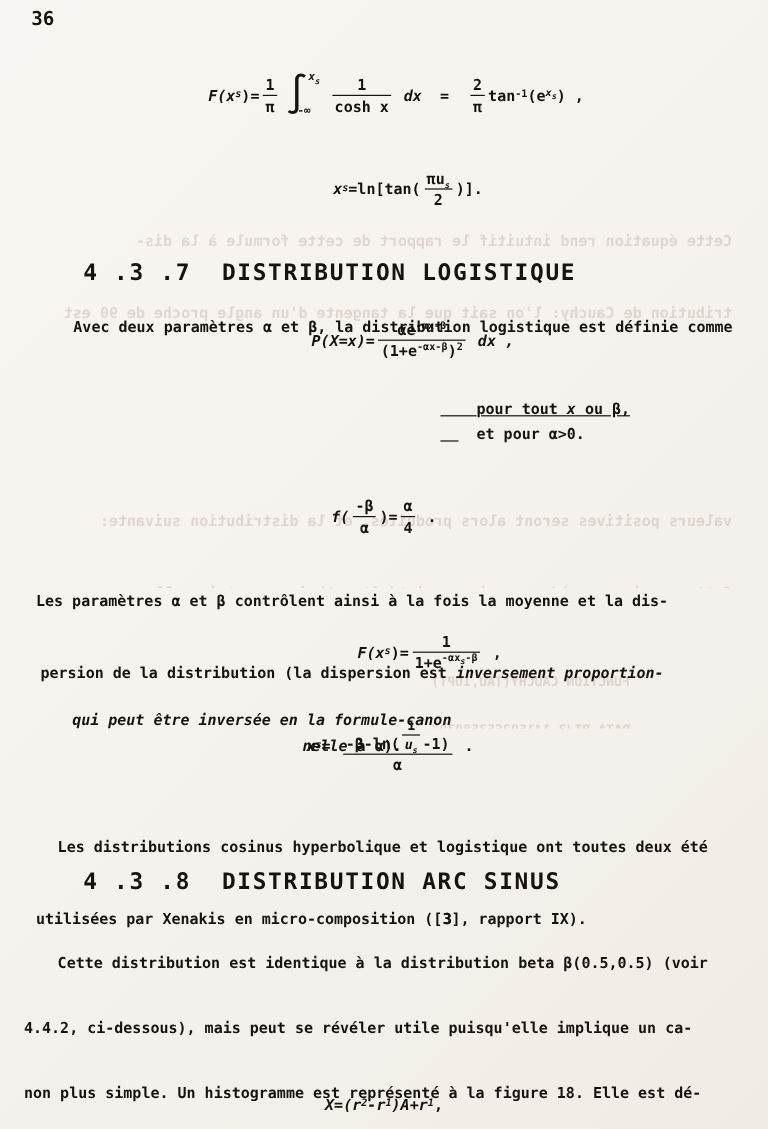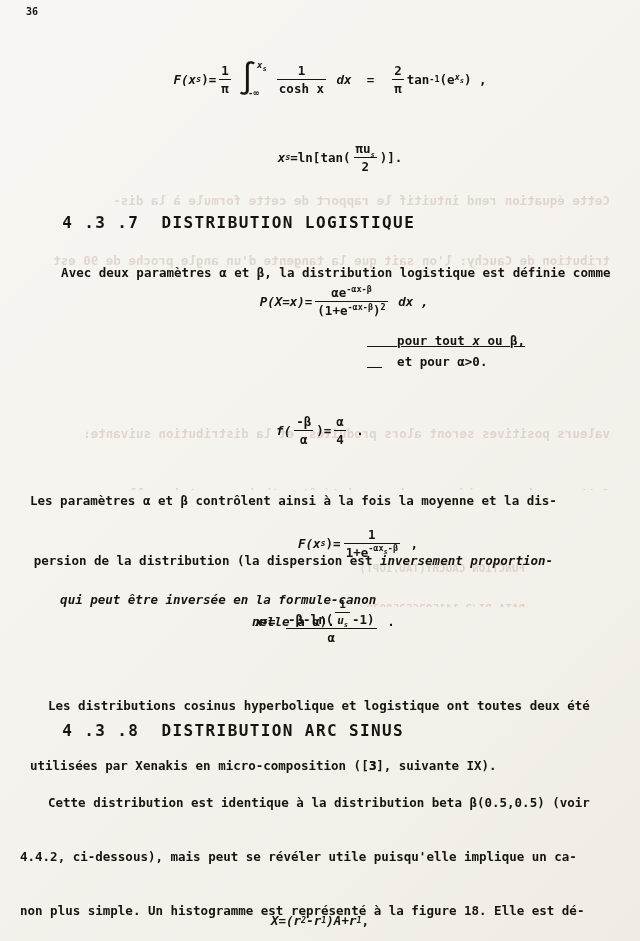--- a/index.html
+++ b/index.html
@@ -4,22 +4,22 @@
 <style>
   html,body{margin:0;padding:0;}
   body{width:640px;height:941px;background:#e9e5df;}
   .page{
     position:relative;width:640px;height:941px;overflow:hidden;
     background:linear-gradient(135deg,#f8f6f2 0%,#f5f2ed 55%,#f0ebe4 100%);
     font-family:"DejaVu Sans Mono", monospace;color:#17130e;
   }
   .abs{position:absolute;}
   .body-text{font-size:12.5px;font-weight:bold;line-height:20.3px;white-space:pre;}
-  .heading{font-size:16px;font-weight:bold;letter-spacing:1.4px;white-space:pre;}
-  .pagenum{font-size:10px;font-weight:bold;}
+  .heading{font-size:19px;font-weight:bold;letter-spacing:1.4px;white-space:pre;}
+  .pagenum{font-size:16px;font-weight:bold;}
   .it{font-style:italic;}
   .xb{text-shadow:0.6px 0 0 currentColor;}
   .formula{
     position:absolute;left:0;width:640px;box-sizing:border-box;
     display:flex;justify-content:center;align-items:center;
     font-size:12.5px;font-weight:bold;white-space:pre;
   }
   .frac{display:inline-flex;flex-direction:column;align-items:center;margin:0 3px;}
   .frac .bar{align-self:stretch;border-top:1.4px solid #17130e;margin:1px 0;height:0;}
   .frac .num,.frac .den{padding:0 2px;text-align:center;}
@@ -127,21 +127,21 @@
   </div>
 
   <div class="abs heading" style="top:194px;left:18px;">
     <span>4 .3 .7  DISTRIBUTION LOGISTIQUE</span>
   </div>
 
   <div class="abs body-text" style="top:243px;left:31px;">
     <span>Avec deux paramètres α et β, la distribution logistique est définie comme</span>
   </div>
 
-  <div class="formula" style="top:274px;height:54px;padding-left:48px;">
+  <div class="formula" style="top:256px;height:54px;padding-left:48px;">
     <span><span class="it">P(X=x)=</span></span>
     <span class="frac">
       <span class="num"><span>αe</span><span class="sp">-αx-β</span></span>
       <span class="bar"></span>
       <span class="den"><span>(1+e</span><span class="sp">-αx-β</span><span>)</span><span class="sp">2</span></span>
     </span>
     <span class="it"> dx ,</span>
   </div>
 
   <div class="abs body-text" style="top:311px;left:367px;text-decoration:underline;">
@@ -194,21 +194,21 @@
         <span>-1)</span>
       </span>
       <span class="bar"></span>
       <span class="den">α</span>
     </span>
     <span> .</span>
   </div>
 
   <div class="abs body-text" style="top:655px;left:30px;">
     <div style="padding-left:18px;"><span>Les distributions cosinus hyperbolique et logistique ont toutes deux été</span></div>
-    <div><span>utilisées par Xenakis en micro-composition ([</span><span class="xb">3</span><span>], suivante IX).</span></div>
+    <div><span>utilisées par Xenakis en micro-composition ([</span><span class="xb">3</span><span>], rapport IX).</span></div>
   </div>
 
   <div class="abs heading" style="top:702px;left:18px;">
     <span>4 .3 .8  DISTRIBUTION ARC SINUS</span>
   </div>
 
   <div class="abs body-text" style="top:758px;left:20px;line-height:18px;">
     <div style="padding-left:28px;"><span>Cette distribution est identique à la distribution beta β(0.5,0.5) (voir</span></div>
     <div><span>4.4.2, ci-dessous), mais peut se révéler utile puisqu'elle implique un ca-</span></div>
     <div><span>non plus simple. Un histogramme est représenté à la figure 18. Elle est dé-</span></div>

